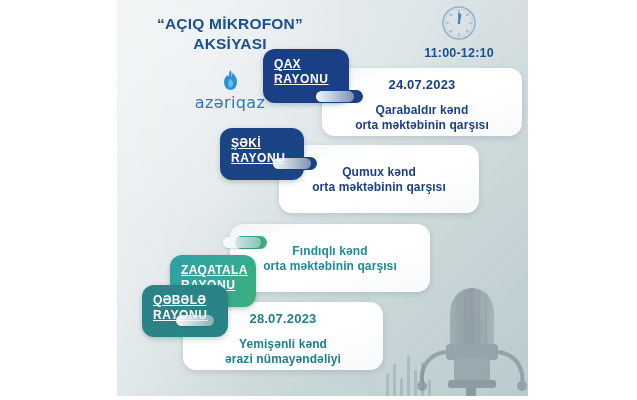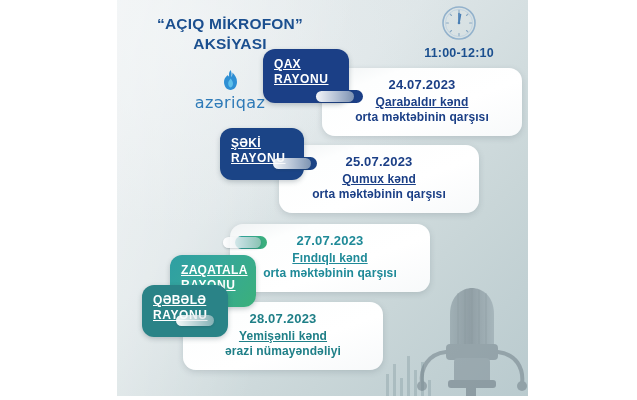--- a/index.html
+++ b/index.html
@@ -66,21 +66,21 @@
   .info-card{
     position:absolute;
     border-radius:13px;
     background:linear-gradient(160deg,#f0f3f4 0%, #fdfefe 22%, #ffffff 60%, #f7f9fa 100%);
     box-shadow:0 2px 6px rgba(60,80,90,.18);
     text-align:center;
     padding-top:9px;
   }
   .info-card .date{ font-weight:bold; font-size:13px; letter-spacing:.2px; }
   .info-card .l1, .info-card .l2{ font-weight:bold; font-size:12px; letter-spacing:.1px; }
-  .info-card .l1{ margin-top:3px;text-decoration:underline; }
+  .info-card .l1{ margin-top:11px; }
   .info-card .l2{ margin-top:1px; }
 
   
   .tab{
     position:absolute;
     border-radius:12px;
     color:#fff;
     font-weight:bold;
     box-shadow:0 2px 5px rgba(40,60,70,.25);
     padding:8px 10px 8px 11px;
@@ -157,35 +157,33 @@
       <div class="notch-in" style="left:212px; top:90px; width:34px; background:#1b3f86;"></div>
       <div class="tab" style="left:146px; top:49px; width:86px; height:54px; background:#1b3f86;">
         <span class="t1">QAX</span>
         <span class="t2">RAYONU</span>
       </div>
       <div class="notch" style="left:199px; top:91px; width:38px;"></div>
     </div>
 
     <div class="row">
       <div class="info-card" style="left:162px; top:145px; width:200px; height:68px;">
-        <div class="date" style="color:#1b3f86;">25.07.2023</div>
         <div class="l1" style="color:#1b3f86;">Qumux kənd</div>
         <div class="l2" style="color:#1b3f86;">orta məktəbinin qarşısı</div>
       </div>
       <div class="notch-in" style="left:168px; top:157px; width:32px; background:#1b4486;"></div>
       <div class="tab" style="left:103px; top:128px; width:84px; height:52px; background:#1b4486;">
         <span class="t1">ŞƏKİ</span>
         <span class="t2">RAYONU</span>
       </div>
       <div class="notch" style="left:156px; top:158px; width:38px;"></div>
     </div>
 
     <div class="row">
       <div class="info-card" style="left:113px; top:224px; width:200px; height:68px;">
-        <div class="date" style="color:#1f8a98;">27.07.2023</div>
         <div class="l1" style="color:#1f8a98;">Fındıqlı kənd</div>
         <div class="l2" style="color:#1f8a98;">orta məktəbinin qarşısı</div>
       </div>
       <div class="notch-in" style="left:118px; top:236px; width:32px; background:linear-gradient(90deg,#2f9fa3,#3bb07a);"></div>
       <div class="tab" style="left:53px; top:207px; width:86px; height:52px; background:linear-gradient(125deg,#2f9fa3 0%, #35a79a 45%, #3bb07a 100%);margin-top:48px;">
         <span class="t1">ZAQATALA</span>
         <span class="t2">RAYONU</span>
       </div>
       <div class="notch" style="left:106px; top:237px; width:38px;"></div>
     </div>

